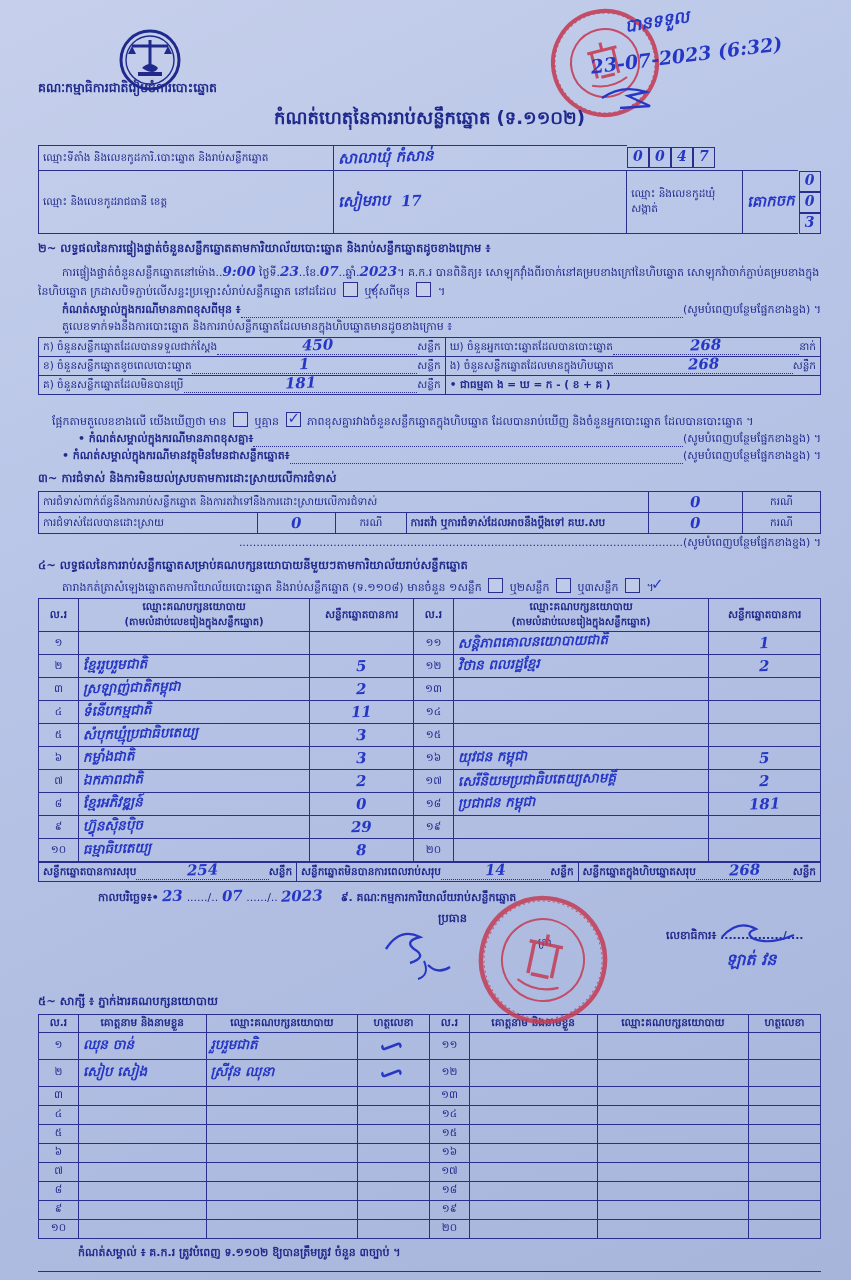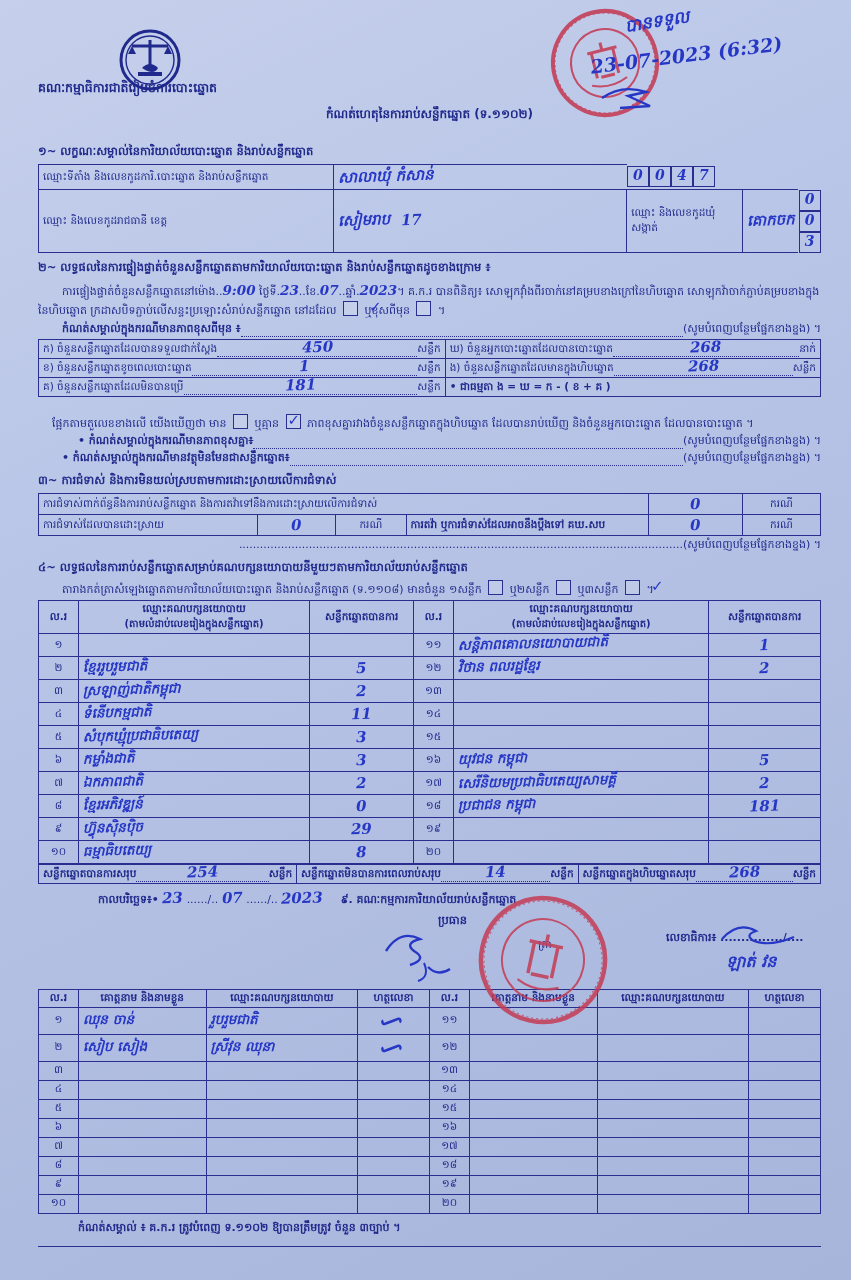--- a/index.html
+++ b/index.html
@@ -74,23 +74,22 @@
       <circle cx="75" cy="72" r="59" stroke-width="1" stroke-dasharray="2 3"></circle>
       <path d="M58 56 h34 M63 56 v32 M87 56 v32 M75 46 v10 M66 88 h18" stroke-width="3.5"></path>
       <path d="M54 96 q21 10 42 0" stroke-width="2.2"></path>
     </g>
   </svg>
 
   <div class="inner">
 
     <div style="height:66px;"></div>
     <div class="bold" style="font-size:12.5px;">គណៈកម្មាធិការជាតិរៀបចំការបោះឆ្នោត</div>
-    <div class="bold cell-center" style="font-size:12px;margin:8px 0 20px 0;">កំណត់ហេតុនៃការរាប់សន្លឹកឆ្នោត (ទ.១១០២)</div>
-
-    <div class="section-h">១~ លក្ខណៈសម្គាល់នៃការិយាល័យបោះឆ្នោត និងរាប់សន្លឹកឆ្នោត</div>
+    <div class="bold cell-center" style="font-size:18px;margin:8px 0 12px 0;">កំណត់ហេតុនៃការរាប់សន្លឹកឆ្នោត (ទ.១១០២)</div>
+
     <table>
       <tbody>
           <tr>
         <td style="width:42%;margin-left:7px;">ឈ្មោះទីតាំង និងលេខកូដការិ.បោះឆ្នោត និងរាប់សន្លឹកឆ្នោត</td>
         <td style="width:42%;border-right:none;">
           <span class="hw hw-lg">សាលាឃុំ កំសាន់</span>
         </td>
         <td style="width:16%;border:none;padding:0;">
           <span class="codebox"><span class="hw">0</span></span><span class="codebox"><span class="hw">0</span></span><span class="codebox"><span class="hw">4</span></span><span class="codebox"><span class="hw">7</span></span>
         </td>
@@ -118,20 +117,21 @@
       <span class="cb checked"></span>
       <span>ឬខុសពីមុន</span>
       <span class="cb"></span>
       <span>។</span>
     </div>
     <div class="txt flexline" style="margin-top:1px;">
       <span class="bold" style="margin-left:24px;">កំណត់សម្គាល់ក្នុងករណីមានភាពខុសពីមុន ៖</span>
       <span class="dotted-tail"></span>
       <span>(សូមបំពេញបន្ថែមផ្នែកខាងខ្នង) ។</span>
     </div>
+    <div class="txt" style="text-indent:24px;">តួលេខទាក់ទងនឹងការបោះឆ្នោត និងការរាប់សន្លឹកឆ្នោតដែលមានក្នុងហិបឆ្នោតមានដូចខាងក្រោម ៖</div>
 
     <table style="margin-top:2px;">
       <tbody>
           <tr>
         <td style="width:52%;">
           <div class="flexline">
                 <span>ក) ចំនួនសន្លឹកឆ្នោតដែលបានទទួលជាក់ស្តែង</span>
                 <span class="leader"><span class="hw hw-lg">450</span></span>
                 <span>សន្លឹក</span>
               </div>
@@ -383,20 +383,21 @@
       <div style="position:absolute;left:628px;top:18px;" class="txt bold">
         <span>លេខាធិការ៖</span>
         <span>.............../....</span>
       </div>
       <svg style="position:absolute;left:678px;top:6px;" width="90" height="34" viewBox="0 0 90 34">
         <path d="M6 22 q16 -18 34 -8 q-12 4 -2 10 q16 6 40 -4" fill="none" stroke="#2637c6" stroke-width="2.2"></path>
       </svg>
       <div class="hw" style="position:absolute;left:688px;top:40px;font-size:16px;font-weight:bold;">ឡាត់ វន</div>
     </div>
 
+    <div class="section-h">៥~ សាក្សី ៖ ភ្នាក់ងារគណបក្សនយោបាយ</div>
     <table>
       <thead>
         <tr class="bold cell-center">
           <th style="width:5%;">ល.រ</th>
           <th style="width:16%;">គោត្តនាម និងនាមខ្លួន</th>
           <th style="width:19%;">ឈ្មោះគណបក្សនយោបាយ</th>
           <th style="width:9%;">ហត្ថលេខា</th>
           <th style="width:5%;">ល.រ</th>
           <th style="width:16%;">គោត្តនាម និងនាមខ្លួន</th>
           <th style="width:19%;">ឈ្មោះគណបក្សនយោបាយ</th>

